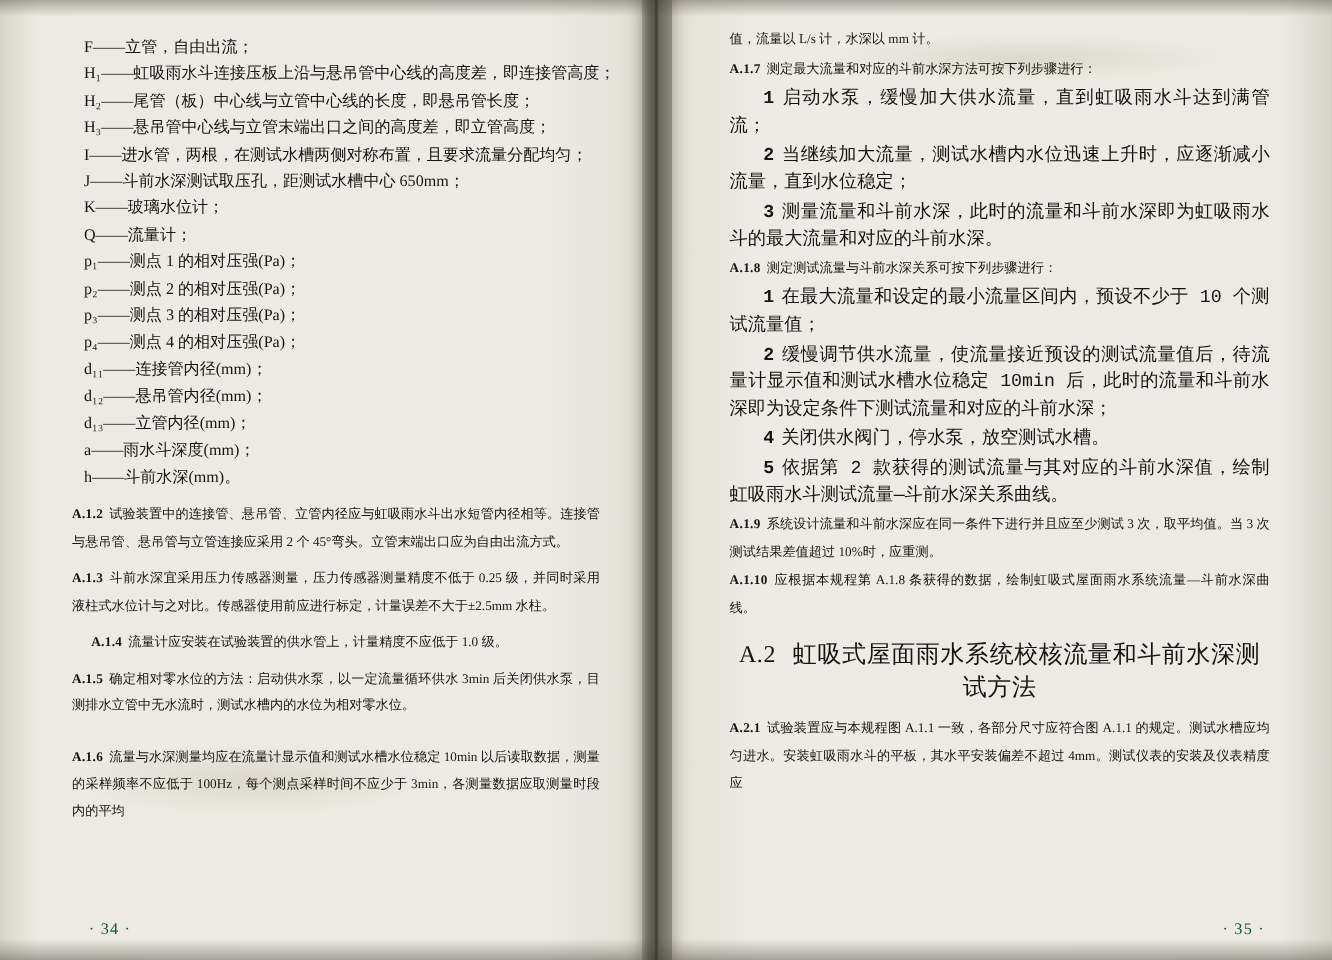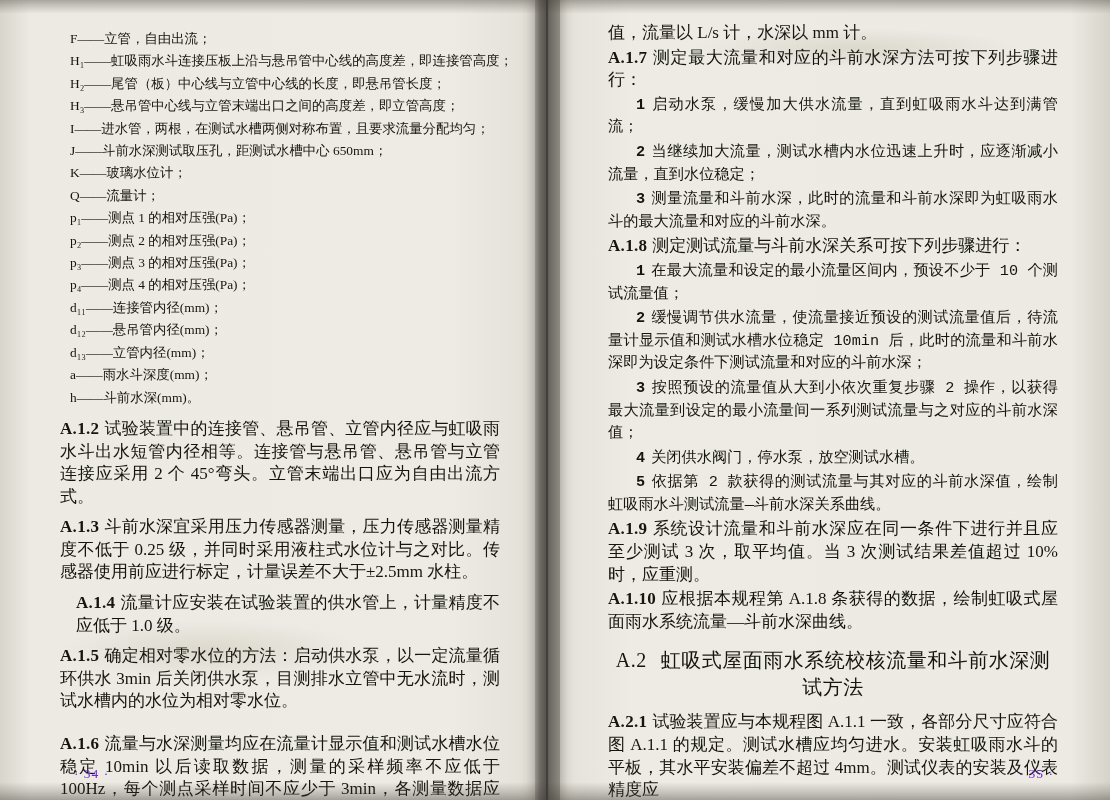--- a/index.html
+++ b/index.html
@@ -53,21 +53,21 @@
   }
   .col {
     position: absolute;
     color: #16140f;
   }
   .col.left  { left: 60px;  top: 28px; width: 440px; }
   .col.right { left: 608px; top: 22px; width: 450px; }
 
   p {
     margin: 0 0 2px 0;
-    font-size: 17px;
+    font-size: 11px;
     line-height: 22.6px;
     text-align: justify;
     text-justify: inter-ideograph;
   }
   .nom {
     font-size: 13.4px;
     line-height: 21.4px;
     margin: 0 0 1px 0;
     padding-left: 10px;
     white-space: nowrap;
@@ -92,21 +92,21 @@
     margin: 14px 0 10px 0;
     text-align: center;
     letter-spacing: .5px;
   }
   .sec-title .lbl { margin-right: 14px; }
   .folio {
     position: absolute;
     bottom: 18px;
     font-size: 13.5px;
     letter-spacing: 1px;
-    color: #6d28d9;
+    color: #14532d;
     font-family: Liberation Serif, serif;
   }
   .folio.l { left: 74px; }
   .folio.r { right: 56px; }
   .noindent { text-indent: 0; }
   .stain {
     position: absolute;
     pointer-events: none;
     background: radial-gradient(ellipse at center, rgba(160,150,125,.22), rgba(160,150,125,0) 70%);
   }
@@ -199,23 +199,20 @@
     <p>
       <span class="clause-label">A.1.8</span><span>测定测试流量与斗前水深关系可按下列步骤进行：</span>
     </p>
     <p class="step">
       <span class="num">1</span><span>在最大流量和设定的最小流量区间内，预设不少于 10 个测试流量值；</span>
     </p>
     <p class="step">
       <span class="num">2</span><span>缓慢调节供水流量，使流量接近预设的测试流量值后，待流量计显示值和测试水槽水位稳定 10min 后，此时的流量和斗前水深即为设定条件下测试流量和对应的斗前水深；</span>
     </p>
     <p class="step">
-      <span class="num">3</span><span>按照预设的流量值从大到小依次重复步骤 2 操作，以获得最大流量到设定的最小流量间一系列测试流量与之对应的斗前水深值；</span>
-    </p>
-    <p class="step">
       <span class="num">4</span><span>关闭供水阀门，停水泵，放空测试水槽。</span>
     </p>
     <p class="step">
       <span class="num">5</span><span>依据第 2 款获得的测试流量与其对应的斗前水深值，绘制虹吸雨水斗测试流量—斗前水深关系曲线。</span>
     </p>
 
     <p>
       <span class="clause-label">A.1.9</span><span>系统设计流量和斗前水深应在同一条件下进行并且应至少测试 3 次，取平均值。当 3 次测试结果差值超过 10%时，应重测。</span>
     </p>
 

